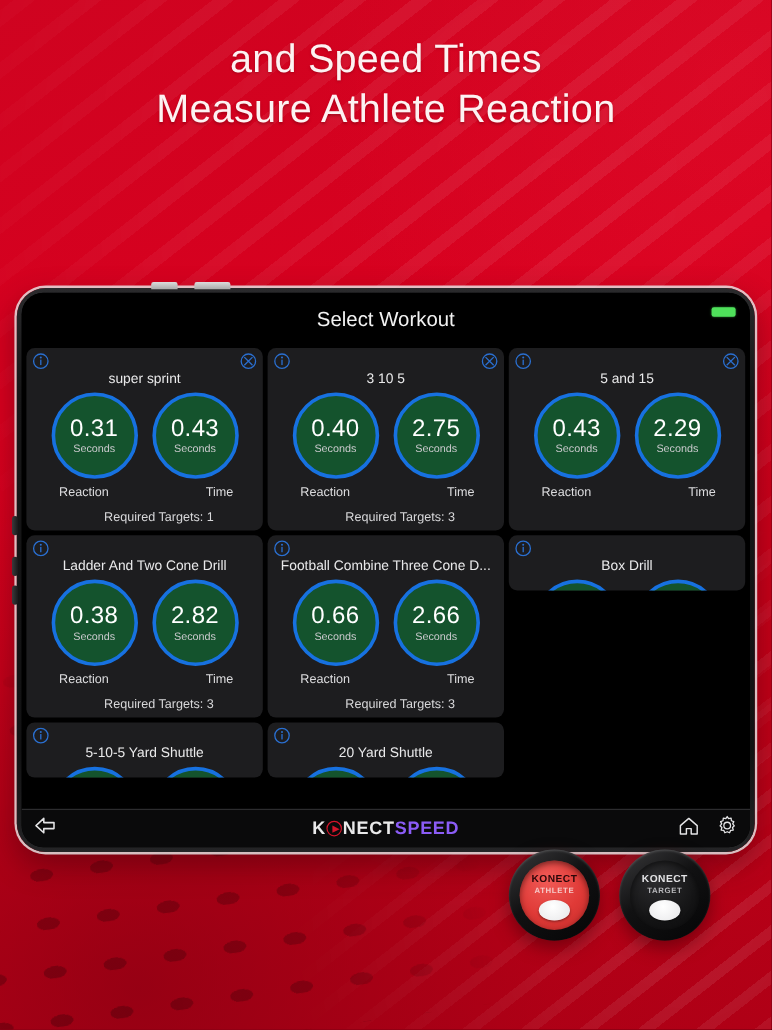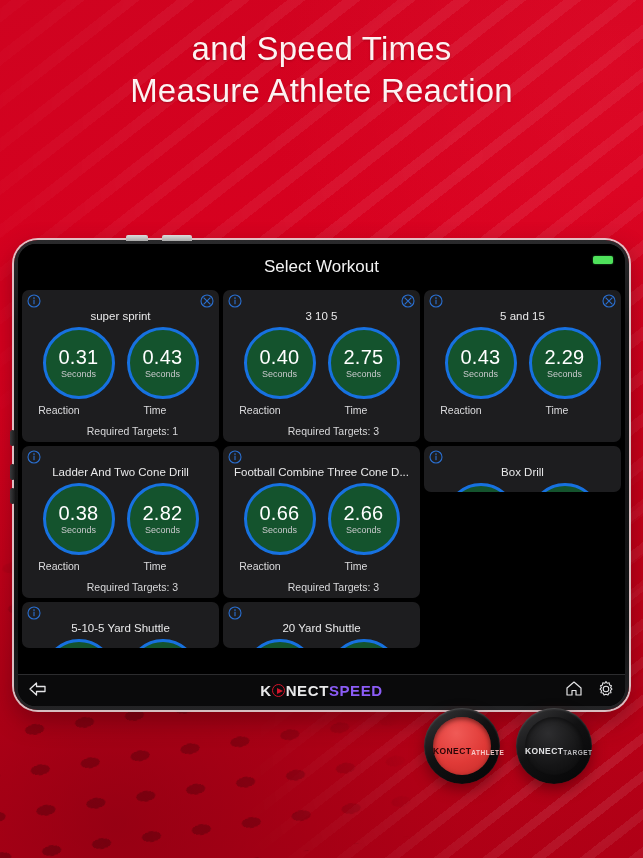--- a/index.html
+++ b/index.html
@@ -146,22 +146,22 @@
   .dial {
     width: 72px; height: 72px; border-radius: 50%;
     border: 3px solid #1771e0;
     background: #14532d;
     display: flex; flex-direction: column;
     align-items: center; justify-content: center;
   }
   .dial-value { color: #ffffff; font-size: 20px; line-height: 1; letter-spacing: .3px; }
   .dial-unit { color: #c9c9cc; font-size: 9px; margin-top: 2px; }
   .dial-labels {
-    position: absolute; top: 114px; left: 1px; right: 0;
-    display: flex; justify-content: flex-start; gap: 24px;
+    position: absolute; top: 114px; left: 12px; right: 0;
+    display: flex; justify-content: space-between; gap: 12px;
   }
   .dial-label { width: 72px; text-align: center; color: #dcdcde; font-size: 10.5px; }
   .req {
     position: absolute; bottom: 5px; left: 0; right: 0;
     text-align: center; color: #d7d7d9; font-size: 10.5px; margin-left: 24px;
   }
 
   
   .card-add {
     display: flex; flex-direction: column;
@@ -218,21 +218,21 @@
     position: absolute;
     width: 76px; height: 76px; border-radius: 50%;
     background: linear-gradient(145deg, #3a3a3c 0%, #111112 45%, #050506 100%);
     box-shadow: 0 6px 14px rgba(70,0,8,.55), inset 0 1px 2px rgba(255,255,255,.18);
     display: flex; align-items: center; justify-content: center;
   }
   #puck-athlete { left: 424px; top: 708px; }
   #puck-target  { left: 516px; top: 708px; }
   .puck-face {
     width: 58px; height: 58px; border-radius: 50%;
-    display: flex; flex-direction: row; align-items: center;
+    display: flex; flex-direction: column; align-items: center;
     padding-top: 11px;
     box-shadow: inset 0 2px 5px rgba(0,0,0,.5);
   }
   #puck-athlete .puck-face { background: radial-gradient(circle at 40% 28%, #f05a56 0%, #e03a37 55%, #c32b29 100%); }
   #puck-target  .puck-face { background: radial-gradient(circle at 40% 28%, #2d2d2f 0%, #151516 60%, #0a0a0b 100%); }
   .puck-brand { font-size: 8.5px; font-weight: 700; letter-spacing: .4px; line-height: 1; }
   #puck-athlete .puck-brand { color: #2a0608; }
   #puck-target  .puck-brand { color: #e3e3e5; }
   .puck-sub { font-size: 6.5px; font-weight: 700; letter-spacing: .5px; margin-top: 2px; }
   #puck-athlete .puck-sub { color: #f6c9c8; }

